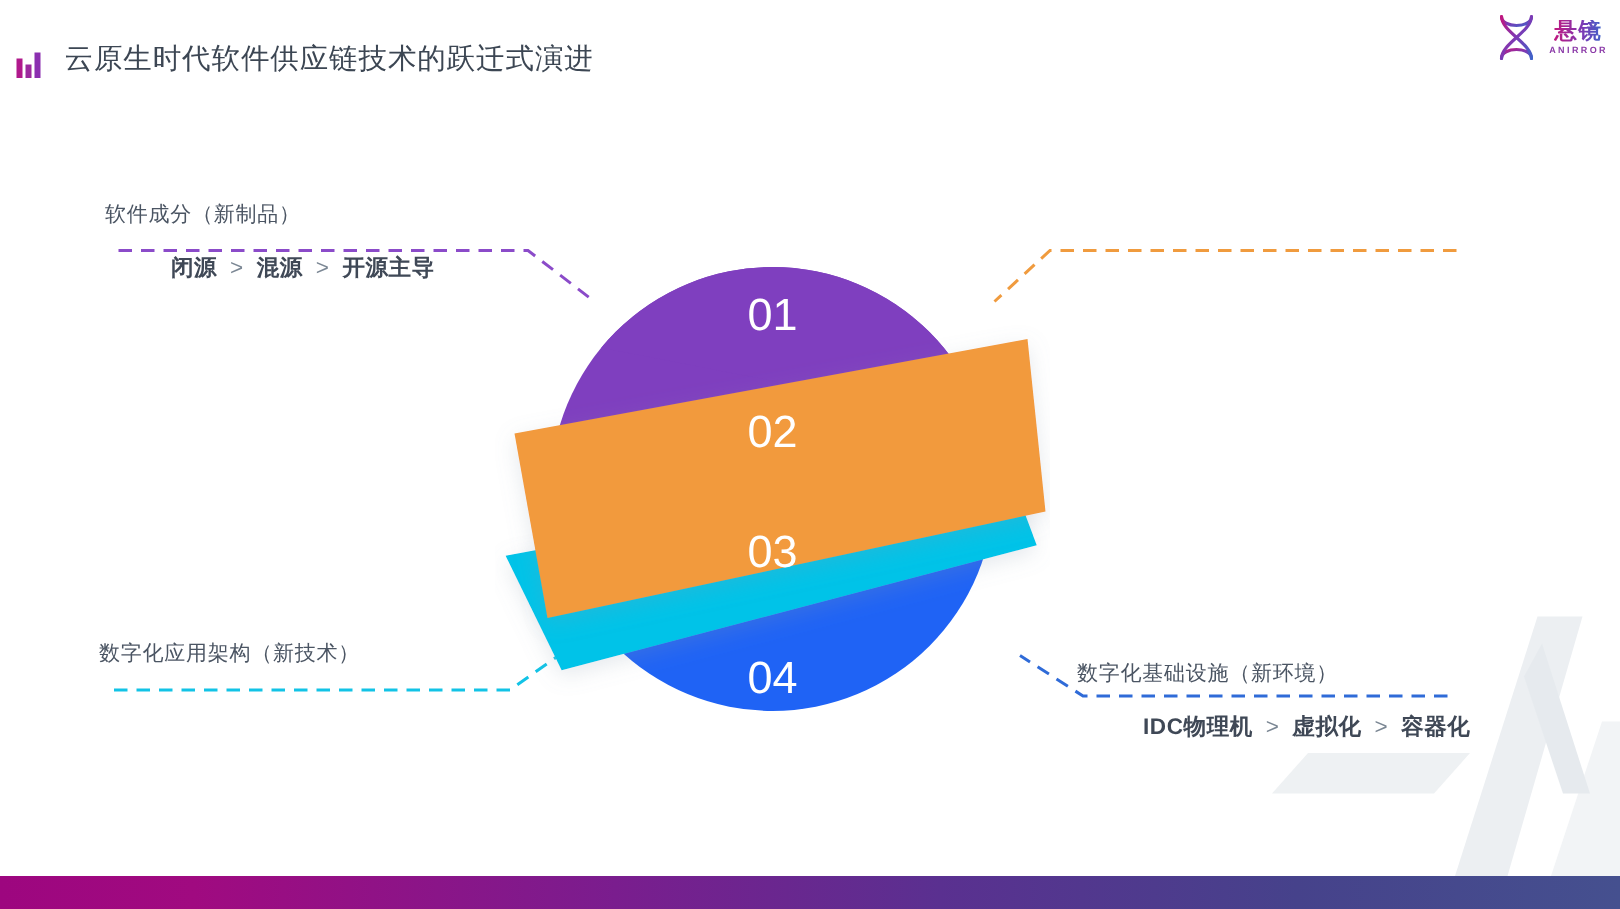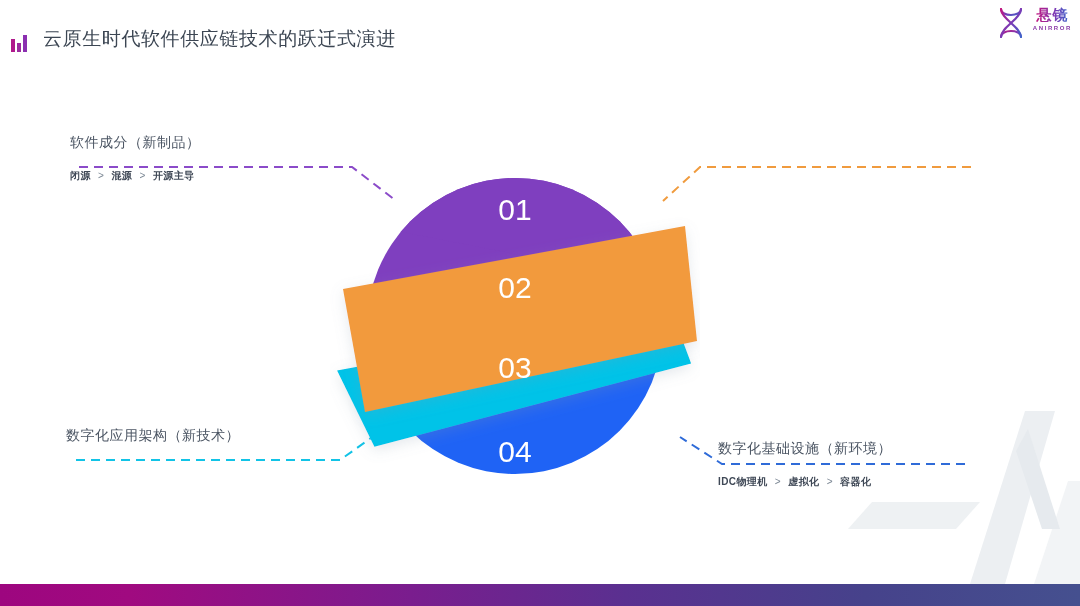--- a/index.html
+++ b/index.html
@@ -50,20 +50,21 @@
     letter-spacing: 0.6px;
     white-space: nowrap;
   }
 
   
   .logo {
     position: absolute;
     top: 7px;
     right: 8px;
     display: flex;
+    align-items: center;
     gap: 7px;
     height: 36px;
   }
   .logo-mark { width: 30px; height: 32px; }
   .logo-words {
     display: flex;
     flex-direction: column;
     align-items: center;
     line-height: 1;
   }
@@ -116,25 +117,26 @@
   
   .callout { position: absolute; }
   .callout .c-title {
     font-size: 14px;
     color: #4b5563;
     white-space: nowrap;
     letter-spacing: .5px;
   }
   .callout .c-sub {
     margin-top: 17px;
-    font-size: 10px;
+    font-size: 15px;
     font-weight: bold;
     color: #3f4856;
     white-space: nowrap;
     letter-spacing: .4px;
+    margin-left: 44px;
   }
   .callout .c-sub .sep {
     font-weight: normal;
     color: #7b8794;
     padding: 0 4px;
   }
   .c-tl { left: 70px;  top: 134px; }
   .c-tr { left: 752px; top: 134px; }
   .c-bl { left: 66px;  top: 427px; }
   .c-br { left: 718px; top: 440px; }

